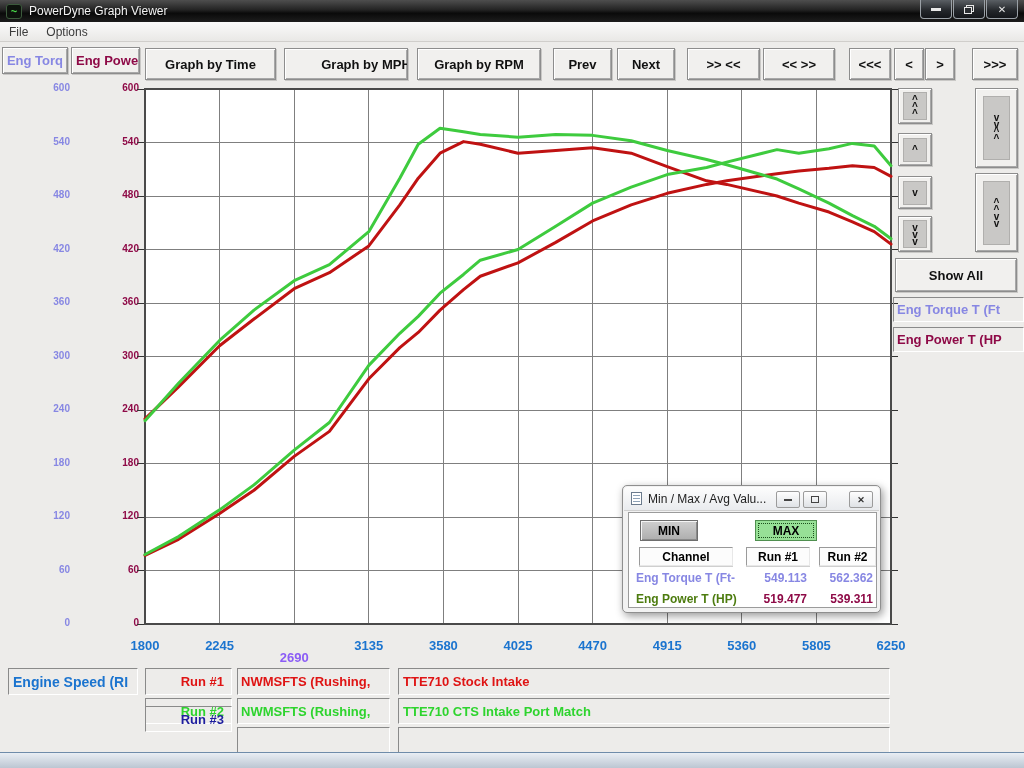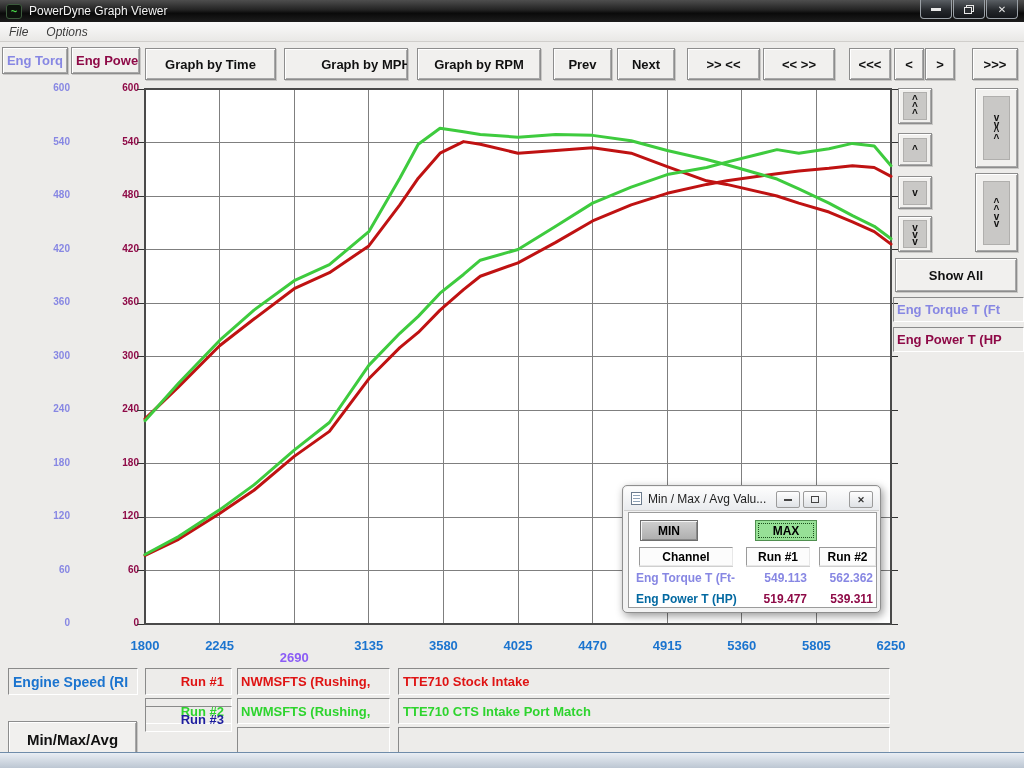--- a/index.html
+++ b/index.html
@@ -23,21 +23,21 @@
   .caption-btn .bar { width:10px; height:3px; background:#e8e8e8; }
   .caption-btn .boxes { position:relative; width:10px; height:9px; }
   .caption-btn .boxes i { position:absolute; border:1px solid #e8e8e8; width:8px; height:7px; display:block; }
   .caption-btn .boxes i:first-child { left:2px; top:0; }
   .caption-btn .boxes i:last-child { left:0; top:2px; background:#2a2d31; }
 
   
   .menubar { position:absolute; left:0; top:22px; width:1024px; height:20px;
     background:linear-gradient(180deg,#fafafa,#e9e8e6); border-bottom:1px solid #d0cecb;
     display:flex; align-items:center; color:#3c3c3c; font-size:12px; }
-  .menu-item { padding:2px 9px; cursor:pointer;font-style:italic; }
+  .menu-item { padding:2px 9px; cursor:pointer; }
 
   
   .btn3d { position:absolute; background:#f1f0ee; border:1px solid #8d8d8d;
     box-shadow:inset 1px 1px 0 #ffffff, inset -1px -1px 0 #a8a8a8, 1px 1px 0 #c9c8c6;
     display:flex; align-items:center; justify-content:center;
     font-weight:bold; font-size:13px; color:#111; cursor:pointer; white-space:nowrap; overflow:hidden; }
   .sunken { position:absolute; border:1px solid; border-color:#8a8a8a #ffffff #ffffff #8a8a8a;
     background:transparent; display:flex; align-items:center;
     font-weight:bold; white-space:nowrap; overflow:hidden; }
 
@@ -277,21 +277,20 @@
   <div class="sunken" style="left: 398px; top: 668px; width: 492px; height: 27px; font-size: 13px; padding-left: 4px; color: rgb(223, 20, 20);">TTE710 Stock Intake</div>
 
   <div class="sunken" style="left: 145px; top: 698px; width: 87px; height: 26px; font-size: 13px; justify-content: flex-end; padding-right: 7px; color: rgb(46, 212, 46);">Run #2</div>
   <div class="sunken" style="left: 237px; top: 698px; width: 153px; height: 26px; font-size: 13px; padding-left: 3px; color: rgb(46, 212, 46);">NWMSFTS (Rushing,</div>
   <div class="sunken" style="left: 398px; top: 698px; width: 492px; height: 26px; font-size: 13px; padding-left: 4px; color: rgb(46, 212, 46);">TTE710 CTS Intake Port Match</div>
 
   <div class="sunken" style="left: 145px; top: 706px; width: 87px; height: 26px; font-size: 13px; justify-content: flex-end; padding-right: 7px; color: rgb(30, 30, 158);">Run #3</div>
   <div class="sunken" style="left: 237px; top: 727px; width: 153px; height: 26px; font-size: 13px; padding-left: 3px; color: rgb(30, 30, 158);"></div>
   <div class="sunken" style="left: 398px; top: 727px; width: 492px; height: 26px; font-size: 13px; padding-left: 4px; color: rgb(30, 30, 158);"></div>
 
-  <div class="btn3d" style="left:8px;top:721px;width:129px;height:36px;font-size:15px;">Min/Max/Avg</div>
 
   <div id="popup">
     <div class="ptitle">
       <span class="pdoc-icon"></span>
       <span>Min / Max / Avg Valu...</span>
       <span style="position:absolute;left:149px;top:4px;display:flex;">
         <span class="pcap">
             <span class="bar"></span>
           </span>
         <span class="pcap">
@@ -304,20 +303,20 @@
       <div id="minbtn">MIN</div>
       <div id="maxbtn">MAX</div>
       <div class="phdr" style="left:10px;width:94px;">Channel</div>
       <div class="phdr" style="left:117px;width:64px;">Run #1</div>
       <div class="phdr" style="left:190px;width:57px;">Run #2</div>
 
       <div class="prow-label" style="top: 58px; color: rgb(135, 135, 227);">Eng Torque T (Ft-</div>
       <div class="pval" style="left: 120px; top: 58px; color: rgb(135, 135, 227);">549.113</div>
       <div class="pval" style="left: 186px; top: 58px; color: rgb(135, 135, 227);">562.362</div>
 
-      <div class="prow-label" style="top: 79px; color: #0369a1;">Eng Power T (HP)</div>
+      <div class="prow-label" style="top: 79px; color: #4d7c0f;">Eng Power T (HP)</div>
       <div class="pval" style="left: 120px; top: 79px; color: rgb(142, 10, 71);">519.477</div>
       <div class="pval" style="left: 186px; top: 79px; color: rgb(142, 10, 71);">539.311</div>
     </div>
   </div>
 
   <div id="bottom-frame"></div>
 </div>
 
 </body></html>

